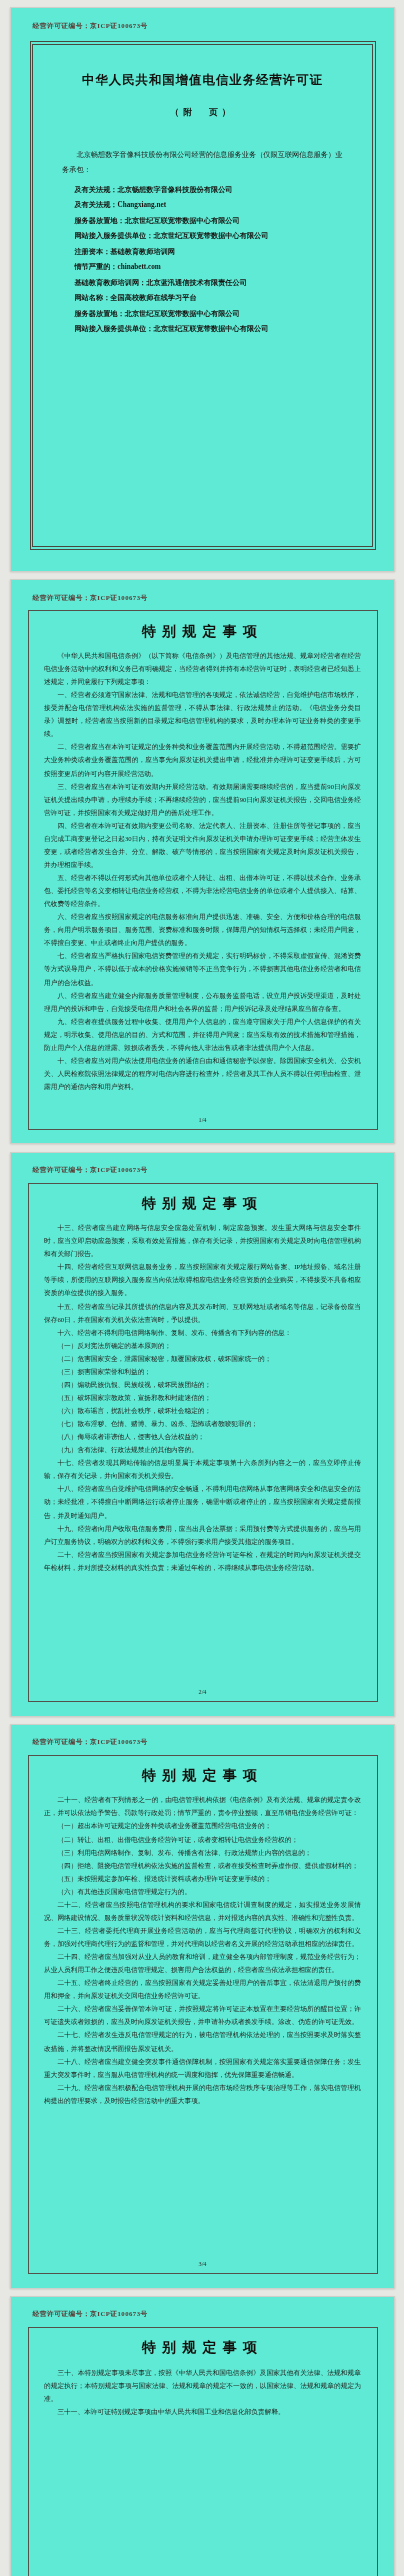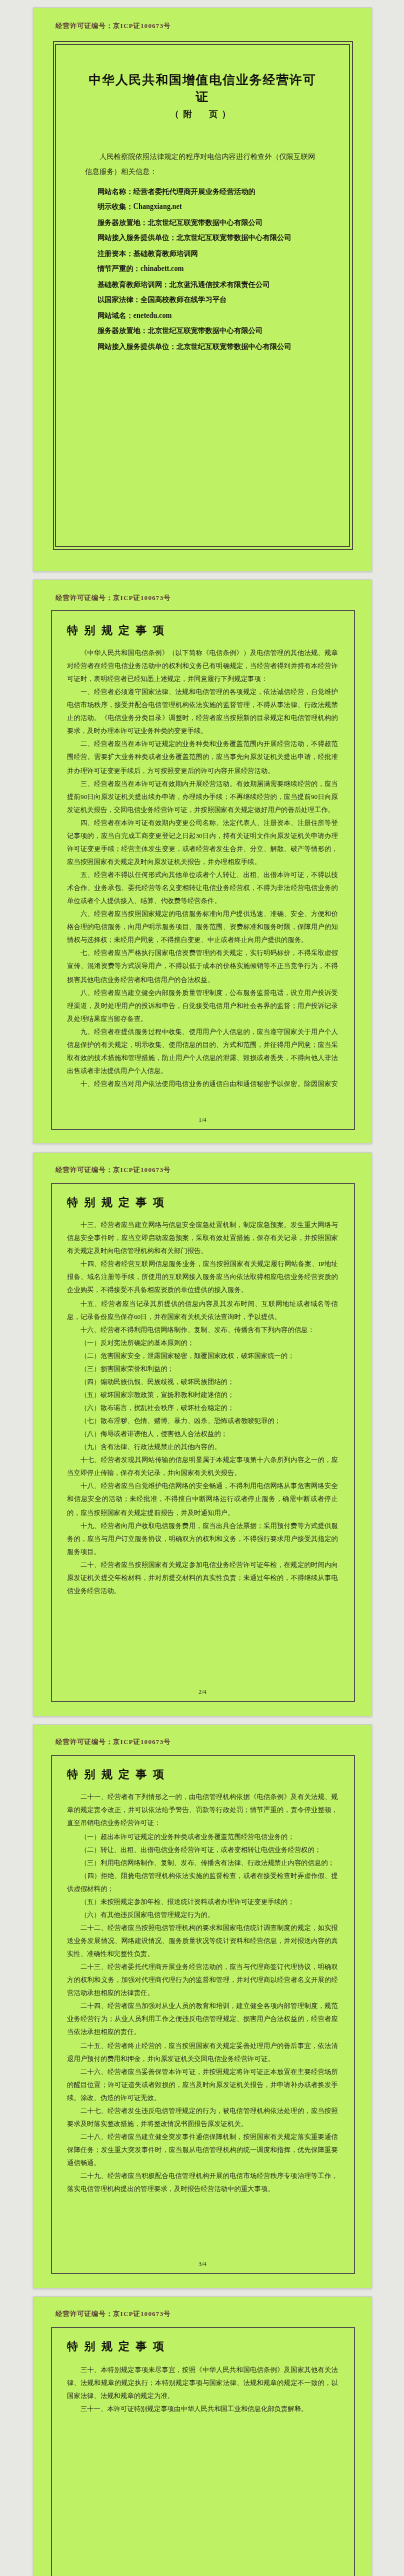--- a/index.html
+++ b/index.html
@@ -6,24 +6,24 @@
     margin: 0;
     padding: 0;
     background: #e7e7e4;
     font-family: "Liberation Serif", "DejaVu Serif", serif;
   }
   body {
     width: 405px;
     padding-top: 7.2px;
   }
   .page {
-    width: 339px;
+    width: 385px;
     height: 565px;
     margin: 0 auto 7.2px auto;
-    background: #bef264;
+    background: #5eead4;
     border: 0.5px solid #cfcfca;
     box-shadow: 0 0.5px 2.1px rgba(0,0,0,0.18);
     position: relative;
     box-sizing: border-box;
     overflow: hidden;
   }
   .page-header {
     position: absolute;
     top: 13.4px;
     left: 21.6px;
@@ -54,21 +54,21 @@
     font-size: 12.4px;
     font-weight: bold;
     letter-spacing: 1px;
     color: #14120f;
   }
   .cert-subtitle {
     text-align: center;
     font-size: 8.8px;
     font-weight: bold;
     letter-spacing: 4.1px;
-    margin-top: 3px;
+    margin-top: 18px;
     color: #14120f;
   }
   .cert-intro {
     margin: 29px 2.1px 6.2px 2.1px;
     font-size: 7.2px;
     line-height: 1.95;
     text-indent: 2em;
     color: #1d1b18;
   }
   .cert-line {
@@ -84,22 +84,22 @@
     top: 30px;
     left: 16.5px;
     right: 16.5px;
     bottom: 13.4px;
     border: 0.5px solid #54504a;
     padding: 9.3px 15.5px 24px 15.5px;
     box-sizing: border-box;
   }
   .reg-title {
     margin: 2.1px 0 8.2px 0;
-    text-align: left;
-    font-size: 11px;
+    text-align: center;
+    font-size: 14px;
     font-weight: bold;
     letter-spacing: 6.2px;
     color: #13110e;
   }
   .reg-body {
     max-height: calc(100% - 38px);
     overflow: hidden;
   }
   .reg-body p {
     margin: 0;
@@ -123,31 +123,30 @@
 <body>
 
 <section class="page cert-page">
   <div class="page-header">
     <span>经营许可证编号：</span><span>京ICP证100673号</span>
   </div>
   <div class="cert-frame">
     <div class="cert-frame-inner">
       <h1 class="cert-title">中华人民共和国增值电信业务经营许可证</h1>
       <div class="cert-subtitle">（附　页）</div>
-      <p class="cert-intro">人民检察院依照法律规定的程序对电信内容进行检查外（仅限互联网信息服务）相关信息：</p>
+      <p class="cert-intro">北京畅想数字音像科技股份有限公司经营的信息服务业务（仅限互联网信息服务）业务承包：</p>
       <div class="cert-entries" id="cert-entries">
-          <div class="cert-line">网站名称：经营者委托代理商开展业务经营活动的</div>
-          <div class="cert-line">明示收集：Changxiang.net</div>
+          <div class="cert-line">及有关法规：北京畅想数字音像科技股份有限公司</div>
+          <div class="cert-line">及有关法规：Changxiang.net</div>
           <div class="cert-line">服务器放置地：北京世纪互联宽带数据中心有限公司</div>
           <div class="cert-line">网站接入服务提供单位：北京世纪互联宽带数据中心有限公司</div>
           <div class="cert-line">注册资本：基础教育教师培训网</div>
           <div class="cert-line">情节严重的：chinabett.com</div>
           <div class="cert-line">基础教育教师培训网：北京蓝汛通信技术有限责任公司</div>
-          <div class="cert-line">以国家法律：全国高校教师在线学习平台</div>
-          <div class="cert-line">网站域名：enetedu.com</div>
+          <div class="cert-line">网站名称：全国高校教师在线学习平台</div>
           <div class="cert-line">服务器放置地：北京世纪互联宽带数据中心有限公司</div>
           <div class="cert-line">网站接入服务提供单位：北京世纪互联宽带数据中心有限公司</div>
         </div>
     </div>
   </div>
 </section>
 
 <div id="reg-pages">
     <section class="page reg-page">
       <div class="page-header"><span>经营许可证编号：</span><span>京ICP证100673号</span></div>

